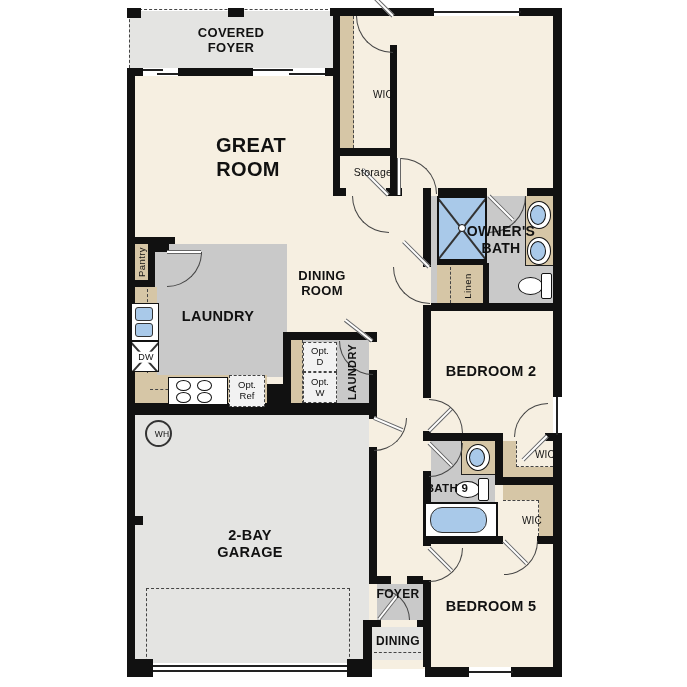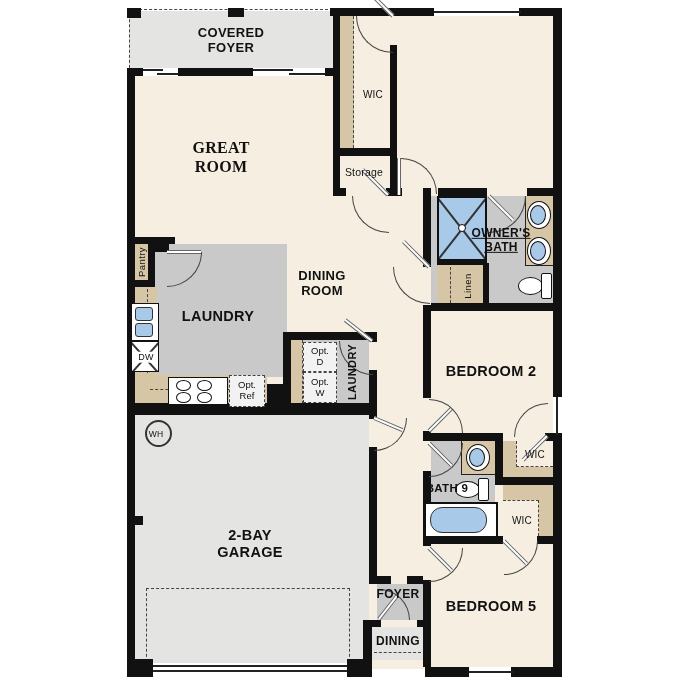--- a/index.html
+++ b/index.html
@@ -8,21 +8,21 @@
   .abs{position:absolute;box-sizing:border-box;}
   .w{background:var(--wall,#111);}
   .cream{background:var(--floor-cream,#f6efe1);}
   .gray{background:var(--floor-gray,#c9c9c9);}
   .lgray{background:var(--floor-light,#e5e5e3);}
   .tan{background:var(--casework-tan,#d6c6a6);}
   .blue{background:var(--fixture-blue,#a9c9e9);}
   .white{background:#fff;}
   .lbl{position:absolute;font-weight:bold;text-align:center;line-height:1.18;
        transform:translate(-50%,-50%);letter-spacing:.3px;white-space:normal;}
-  .lbl.reg{font-weight:normal;letter-spacing:.2px;}
+  .lbl.reg{font-weight:normal;letter-spacing:.2px;text-align:right;}
   .vlbl{position:absolute;writing-mode:vertical-rl;transform:translate(-50%,-50%) rotate(180deg);
         text-align:center;letter-spacing:.4px;}
   .arc{position:absolute;border:0 solid #444;}
   .arc.br{border-right-width:1.5px;border-bottom-width:1.5px;border-radius:0 0 100% 0;}
   .arc.bl{border-left-width:1.5px;border-bottom-width:1.5px;border-radius:0 0 0 100%;}
   .arc.tr{border-top-width:1.5px;border-right-width:1.5px;border-radius:0 100% 0 0;}
   .arc.tl{border-top-width:1.5px;border-left-width:1.5px;border-radius:100% 0 0 0;}
   .leaf{position:absolute;height:4px;background:#fff;border-top:1.5px solid #666;
         border-bottom:1.5px solid #666;box-sizing:border-box;}
   .leafv{position:absolute;width:4px;background:#fff;border-left:1.5px solid #666;
@@ -197,21 +197,21 @@
   <div class="optbox" style="left:303px;top:342px;width:34px;height:30px;">
     <span>Opt.</span>
     <span>D</span>
   </div>
   <div class="optbox" style="left:303px;top:372px;width:34px;height:31px;">
     <span>Opt.</span>
     <span>W</span>
   </div>
 
   <div class="circ lgray" style="left:145px;top:420px;width:27px;height:27px;border-width:2px;border-color:#333;"></div>
-  <div class="lbl reg" style="left:156px;top:434px;font-size:8.5px;">WH</div>
+  <div class="lbl reg" style="left:162px;top:434px;font-size:8.5px;">WH</div>
 
   <div class="leaf" style="left:357px;top:14px;width:36px;transform:rotate(45deg);transform-origin:right center;"></div>
   <div class="arc bl" style="left:356px;top:16px;width:36px;height:36px;"></div>
   <div class="leafv" style="left:397px;top:158px;height:37px;"></div>
   <div class="arc tr" style="left:401px;top:158px;width:35px;height:35px;"></div>
   <div class="leaf" style="left:352px;top:193px;width:36px;transform:rotate(45deg);transform-origin:right center;"></div>
   <div class="arc bl" style="left:352px;top:196px;width:36px;height:36px;"></div>
   <div class="leaf" style="left:489px;top:194px;width:34px;transform:rotate(45deg);transform-origin:left center;"></div>
   <div class="arc br" style="left:489px;top:196px;width:36px;height:36px;"></div>
   <div class="leaf" style="left:393px;top:265px;width:36px;transform:rotate(45deg);transform-origin:right center;"></div>
@@ -229,27 +229,27 @@
   <div class="leaf" style="left:513px;top:434px;width:34px;transform:rotate(-45deg);transform-origin:right center;"></div>
   <div class="arc tl" style="left:514px;top:403px;width:33px;height:33px;"></div>
   <div class="leaf" style="left:504px;top:539px;width:32px;transform:rotate(45deg);transform-origin:left center;"></div>
   <div class="arc br" style="left:504px;top:541px;width:33px;height:33px;"></div>
   <div class="leaf" style="left:429px;top:546px;width:32px;transform:rotate(45deg);transform-origin:left center;"></div>
   <div class="arc br" style="left:429px;top:548px;width:33px;height:33px;"></div>
   <div class="leaf" style="left:379px;top:617px;width:30px;transform:rotate(-52deg);transform-origin:left center;"></div>
   <div class="arc tr" style="left:379px;top:589px;width:30px;height:30px;"></div>
 
   <div class="lbl" style="left:231px;top:40px;width:92px;font-size:13px;">COVERED FOYER</div>
-  <div class="lbl" style="left:221px;top:158px;width:64px;font-size:16px;font-family:Liberation Serif, serif;">GREAT ROOM</div>
+  <div class="lbl" style="left:248px;top:158px;width:64px;font-size:20px;">GREAT ROOM</div>
   <div class="lbl reg" style="left:373px;top:95px;width:40px;font-size:10px;">WIC</div>
   <div class="lbl reg" style="left:364px;top:172px;width:56px;font-size:10.5px;">Storage</div>
   <div class="lbl" style="left:322px;top:283px;width:64px;font-size:13px;">DINING ROOM</div>
   <div class="lbl" style="left:218px;top:317px;width:100px;font-size:14.5px;">LAUNDRY</div>
   <div class="vlbl reg" style="left:141px;top:262px;font-size:9.5px;">Pantry</div>
-  <div class="lbl" style="left:501px;top:240px;width:80px;font-size:12px;text-decoration:underline;">OWNER'S BATH</div>
+  <div class="lbl" style="left:501px;top:240px;width:80px;font-size:14px;">OWNER'S BATH</div>
   <div class="vlbl reg" style="left:467px;top:286px;font-size:9.5px;">Linen</div>
   <div class="vlbl" style="left:352px;top:372px;font-size:11px;font-weight:bold;">LAUNDRY</div>
   <div class="lbl" style="left:491px;top:372px;width:130px;font-size:14.5px;">BEDROOM 2</div>
   <div class="lbl reg" style="left:535px;top:455px;width:40px;font-size:10px;">WIC</div>
   <div class="lbl" style="left:447px;top:489px;width:44px;font-size:11.5px;">BATH 9</div>
   <div class="lbl reg" style="left:522px;top:521px;width:40px;font-size:10px;">WIC</div>
   <div class="lbl" style="left:491px;top:607px;width:130px;font-size:14.5px;">BEDROOM 5</div>
   <div class="lbl" style="left:250px;top:544px;width:86px;font-size:14.5px;">2-BAY GARAGE</div>
   <div class="lbl" style="left:398px;top:594px;width:56px;font-size:12px;">FOYER</div>
   <div class="lbl" style="left:398px;top:641px;width:56px;font-size:12px;">DINING</div>

